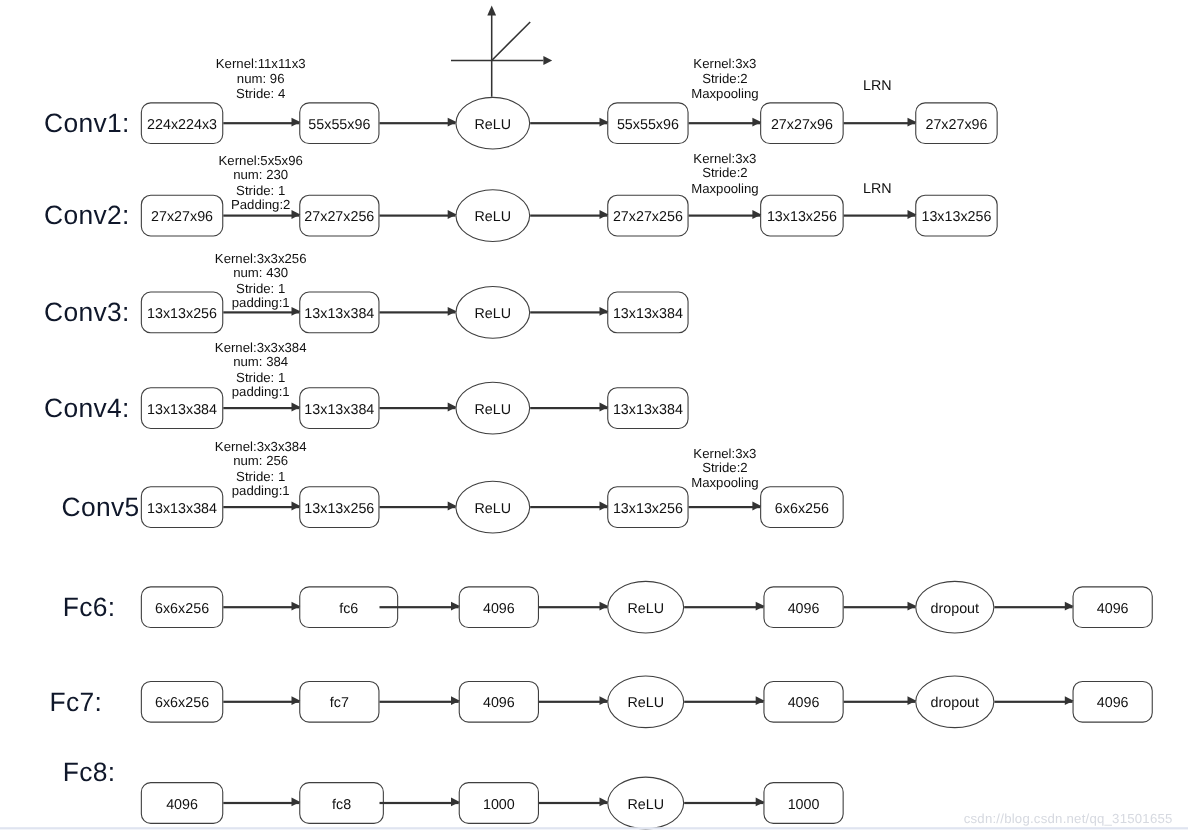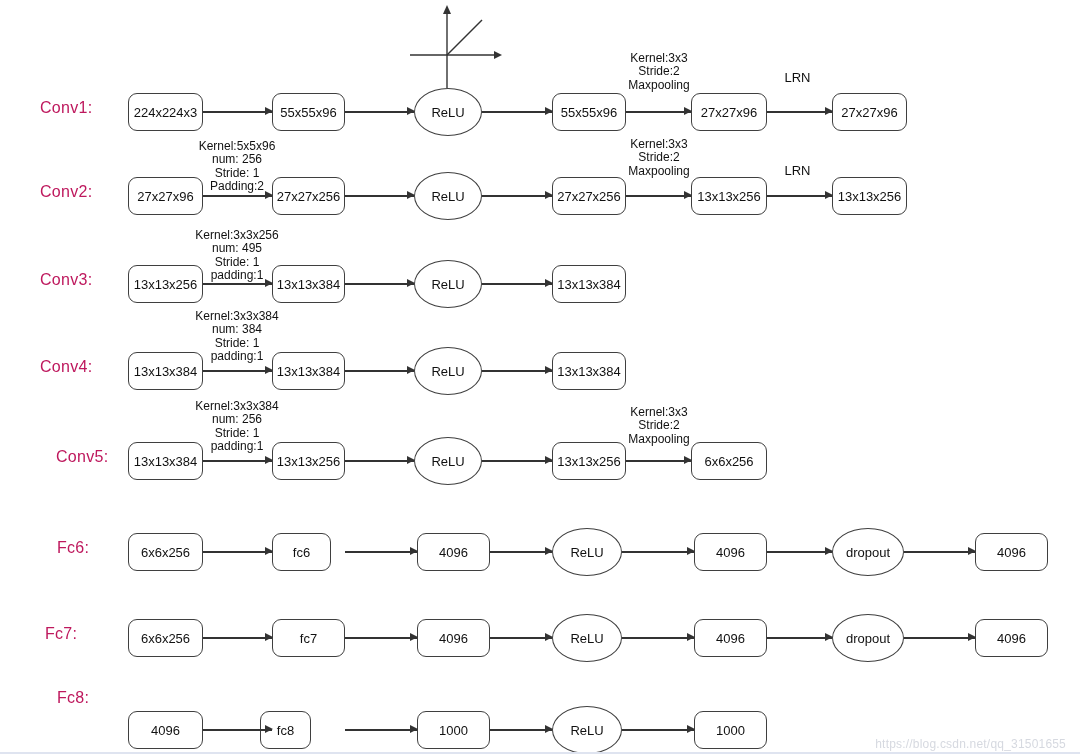--- a/index.html
+++ b/index.html
@@ -1,20 +1,20 @@
 <!DOCTYPE html>
 <html><head>
 <meta charset="utf-8">
 <style>
   html,body{margin:0;padding:0;background:#fff;}
   .canvas{
     position:relative;width:1080px;height:756px;background:#ffffff;overflow:hidden;
     font-family:"Liberation Sans","DejaVu Sans",sans-serif;color:#111;
   }
-  .rowlabel{position:absolute;font-size:16px;color:#be185d;letter-spacing:.3px;}
+  .rowlabel{position:absolute;font-size:24px;color:#0f172a;letter-spacing:.3px;}
   .node{
     position:absolute;height:38px;background:#fff;border:1.4px solid #3f3f3f;
     border-radius:9px;display:flex;align-items:center;justify-content:center;
     font-size:13px;color:#111;box-sizing:border-box;white-space:nowrap;
   }
   .ellipse{border-radius:50%;height:48px;}
   .arrow{position:absolute;height:1.5px;background:#333;}
   .arrow::after{
     content:"";position:absolute;right:-1px;top:-3.6px;width:0;height:0;
     border-left:8px solid #333;border-top:4.3px solid transparent;border-bottom:4.3px solid transparent;
@@ -45,56 +45,59 @@
   <div class="node" style="left:272px;top:93px;width:73px">55x55x96</div>
   <div class="node ellipse" style="left:414px;top:88px;width:68px">ReLU</div>
   <div class="node" style="left:552px;top:93px;width:74px">55x55x96</div>
   <div class="node" style="left:691px;top:93px;width:76px">27x27x96</div>
   <div class="node" style="left:832px;top:93px;width:75px">27x27x96</div>
   <div class="arrow" style="left:203px;top:111px;width:69px"></div>
   <div class="arrow" style="left:345px;top:111px;width:69px"></div>
   <div class="arrow" style="left:482px;top:111px;width:70px"></div>
   <div class="arrow" style="left:626px;top:111px;width:65px"></div>
   <div class="arrow" style="left:767px;top:111px;width:65px"></div>
+  <div class="ann" style="left:172px;top:52px;width:130px">Kernel:11x11x3
+num: 96
+Stride: 4</div>
   <div class="ann" style="left:599px;top:52px;width:120px">Kernel:3x3
 Stride:2
 Maxpooling</div>
   <div class="lrn" style="left:770px;top:70px;width:55px">LRN</div>
 
   <div class="rowlabel" style="left:40px;top:183px">Conv2:</div>
   <div class="node" style="left:128px;top:177px;width:75px">27x27x96</div>
   <div class="node" style="left:272px;top:177px;width:73px">27x27x256</div>
   <div class="node ellipse" style="left:414px;top:172px;width:68px">ReLU</div>
   <div class="node" style="left:552px;top:177px;width:74px">27x27x256</div>
   <div class="node" style="left:691px;top:177px;width:76px">13x13x256</div>
   <div class="node" style="left:832px;top:177px;width:75px">13x13x256</div>
   <div class="arrow" style="left:203px;top:195px;width:69px"></div>
   <div class="arrow" style="left:345px;top:195px;width:69px"></div>
   <div class="arrow" style="left:482px;top:195px;width:70px"></div>
   <div class="arrow" style="left:626px;top:195px;width:65px"></div>
   <div class="arrow" style="left:767px;top:195px;width:65px"></div>
   <div class="ann" style="left:172px;top:140px;width:130px">Kernel:5x5x96
-num: 256
+num: 230
 Stride: 1
 Padding:2</div>
   <div class="ann" style="left:599px;top:138px;width:120px">Kernel:3x3
 Stride:2
 Maxpooling</div>
   <div class="lrn" style="left:770px;top:163px;width:55px">LRN</div>
 
   <div class="rowlabel" style="left:40px;top:271px">Conv3:</div>
   <div class="node" style="left:128px;top:265px;width:75px">13x13x256</div>
   <div class="node" style="left:272px;top:265px;width:73px">13x13x384</div>
   <div class="node ellipse" style="left:414px;top:260px;width:68px">ReLU</div>
   <div class="node" style="left:552px;top:265px;width:74px">13x13x384</div>
   <div class="arrow" style="left:203px;top:283px;width:69px"></div>
   <div class="arrow" style="left:345px;top:283px;width:69px"></div>
   <div class="arrow" style="left:482px;top:283px;width:70px"></div>
   <div class="ann" style="left:172px;top:229px;width:130px">Kernel:3x3x256
-num: 495
+num: 430
 Stride: 1
 padding:1</div>
 
   <div class="rowlabel" style="left:40px;top:358px">Conv4:</div>
   <div class="node" style="left:128px;top:352px;width:75px">13x13x384</div>
   <div class="node" style="left:272px;top:352px;width:73px">13x13x384</div>
   <div class="node ellipse" style="left:414px;top:347px;width:68px">ReLU</div>
   <div class="node" style="left:552px;top:352px;width:74px">13x13x384</div>
   <div class="arrow" style="left:203px;top:370px;width:69px"></div>
   <div class="arrow" style="left:345px;top:370px;width:69px"></div>
@@ -117,21 +120,21 @@
   <div class="ann" style="left:172px;top:400px;width:130px">Kernel:3x3x384
 num: 256
 Stride: 1
 padding:1</div>
   <div class="ann" style="left:599px;top:406px;width:120px">Kernel:3x3
 Stride:2
 Maxpooling</div>
 
   <div class="rowlabel" style="left:57px;top:539px">Fc6:</div>
   <div class="node" style="left:128px;top:533px;width:75px">6x6x256</div>
-  <div class="node" style="left:272px;top:533px;width:59px">fc6</div>
+  <div class="node" style="left:272px;top:533px;width:90px">fc6</div>
   <div class="node" style="left:417px;top:533px;width:73px">4096</div>
   <div class="node ellipse" style="left:552px;top:528px;width:70px">ReLU</div>
   <div class="node" style="left:694px;top:533px;width:73px">4096</div>
   <div class="node ellipse" style="left:832px;top:528px;width:72px">dropout</div>
   <div class="node" style="left:975px;top:533px;width:73px">4096</div>
   <div class="arrow" style="left:203px;top:551px;width:69px"></div>
   <div class="arrow" style="left:345px;top:551px;width:72px"></div>
   <div class="arrow" style="left:490px;top:551px;width:62px"></div>
   <div class="arrow" style="left:622px;top:551px;width:72px"></div>
   <div class="arrow" style="left:767px;top:551px;width:65px"></div>
@@ -147,24 +150,24 @@
   <div class="node" style="left:975px;top:619px;width:73px">4096</div>
   <div class="arrow" style="left:203px;top:637px;width:69px"></div>
   <div class="arrow" style="left:345px;top:637px;width:72px"></div>
   <div class="arrow" style="left:490px;top:637px;width:62px"></div>
   <div class="arrow" style="left:622px;top:637px;width:72px"></div>
   <div class="arrow" style="left:767px;top:637px;width:65px"></div>
   <div class="arrow" style="left:904px;top:637px;width:71px"></div>
 
   <div class="rowlabel" style="left:57px;top:689px">Fc8:</div>
   <div class="node" style="left:128px;top:711px;width:75px">4096</div>
-  <div class="node" style="left:260px;top:711px;width:51px">fc8</div>
+  <div class="node" style="left:272px;top:711px;width:77px">fc8</div>
   <div class="node" style="left:417px;top:711px;width:73px">1000</div>
   <div class="node ellipse" style="left:552px;top:706px;width:70px">ReLU</div>
   <div class="node" style="left:694px;top:711px;width:73px">1000</div>
   <div class="arrow" style="left:203px;top:729px;width:69px"></div>
   <div class="arrow" style="left:345px;top:729px;width:72px"></div>
   <div class="arrow" style="left:490px;top:729px;width:62px"></div>
   <div class="arrow" style="left:622px;top:729px;width:72px"></div>
 
-  <div class="watermark" style="right:14px;top:737px">https://blog.csdn.net/qq_31501655</div>
+  <div class="watermark" style="right:14px;top:737px">csdn://blog.csdn.net/qq_31501655</div>
   <div class="bottomline"></div>
 </div>
 
 </body></html>

